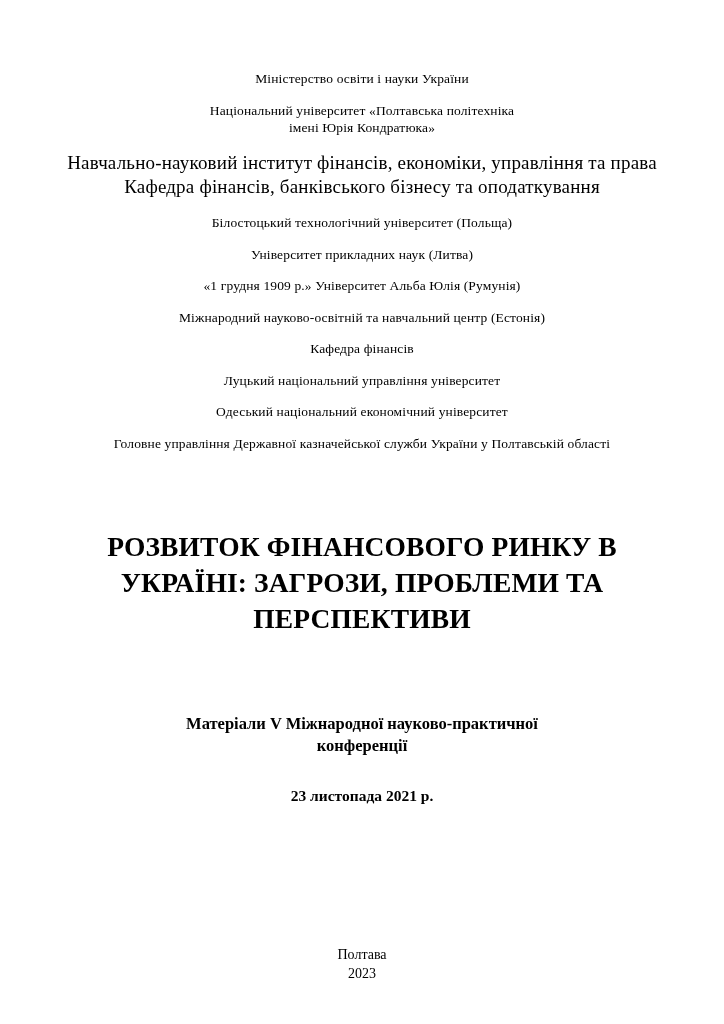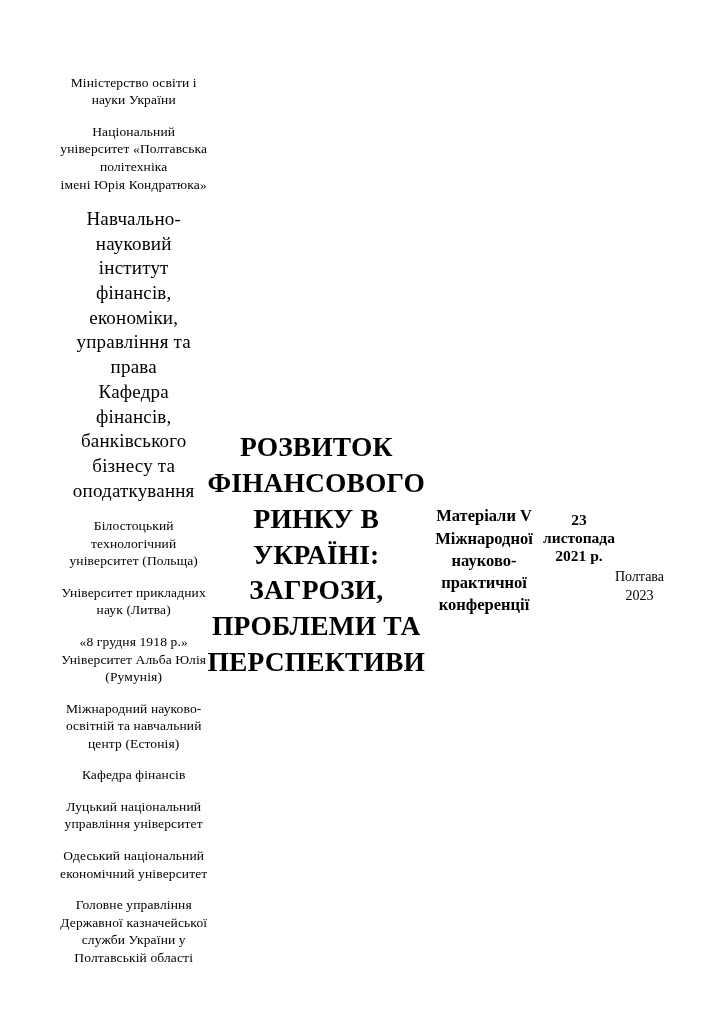--- a/index.html
+++ b/index.html
@@ -14,21 +14,21 @@
     color: #000000;
     position: relative;
     overflow: hidden;
   }
   .page {
     width: 724px;
     height: 1024px;
     box-sizing: border-box;
     padding: 62px 60px 40px 60px;
     display: flex;
-    flex-direction: row;
+    flex-direction: column;
     align-items: center;
   }
 
   
   .affiliations {
     width: 100%;
     text-align: center;
     margin-top: 8px;
   }
   .aff-group {
@@ -108,21 +108,21 @@
     <div class="aff-group">
       <div class="aff-line">Білостоцький технологічний університет (Польща)</div>
     </div>
 
     <div class="aff-group">
       <div class="aff-line">Університет прикладних наук (Литва)</div>
     </div>
 
 
     <div class="aff-group">
-      <div class="aff-line">«8 грудня 1918 р.» Університет Альба Юлія (Румунія)</div>
+      <div class="aff-line">«1 грудня 1909 р.» Університет Альба Юлія (Румунія)</div>
     </div>
 
     <div class="aff-group">
       <div class="aff-line">Міжнародний науково-освітній та навчальний центр (Естонія)</div>
     </div>
 
     <div class="aff-group">
       <div class="aff-line">Кафедра фінансів</div>
     </div>
 

